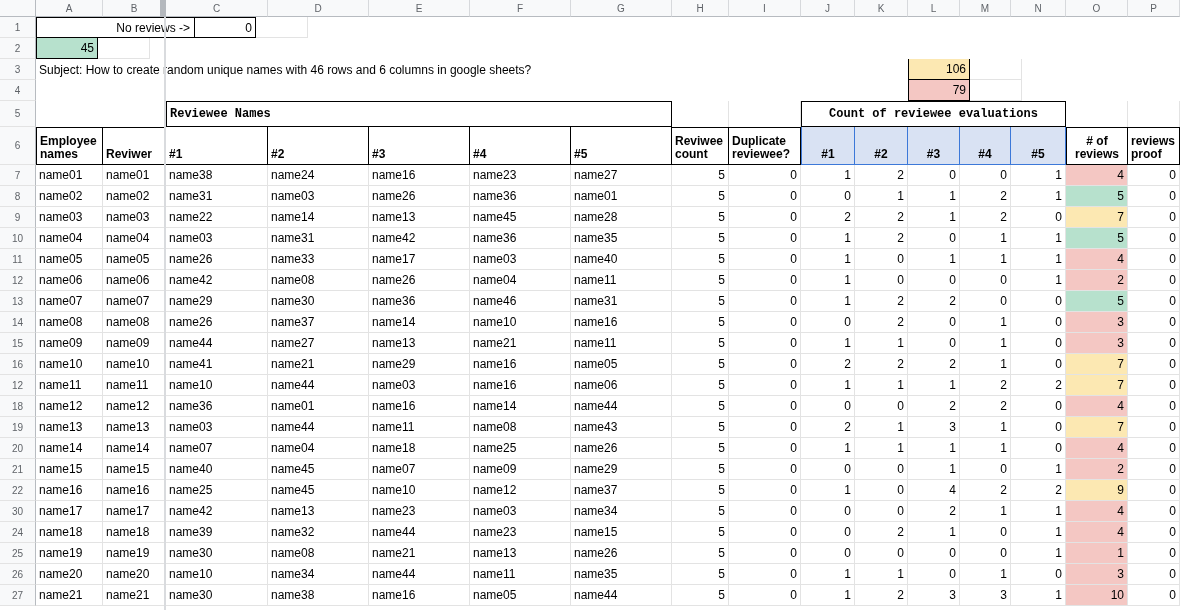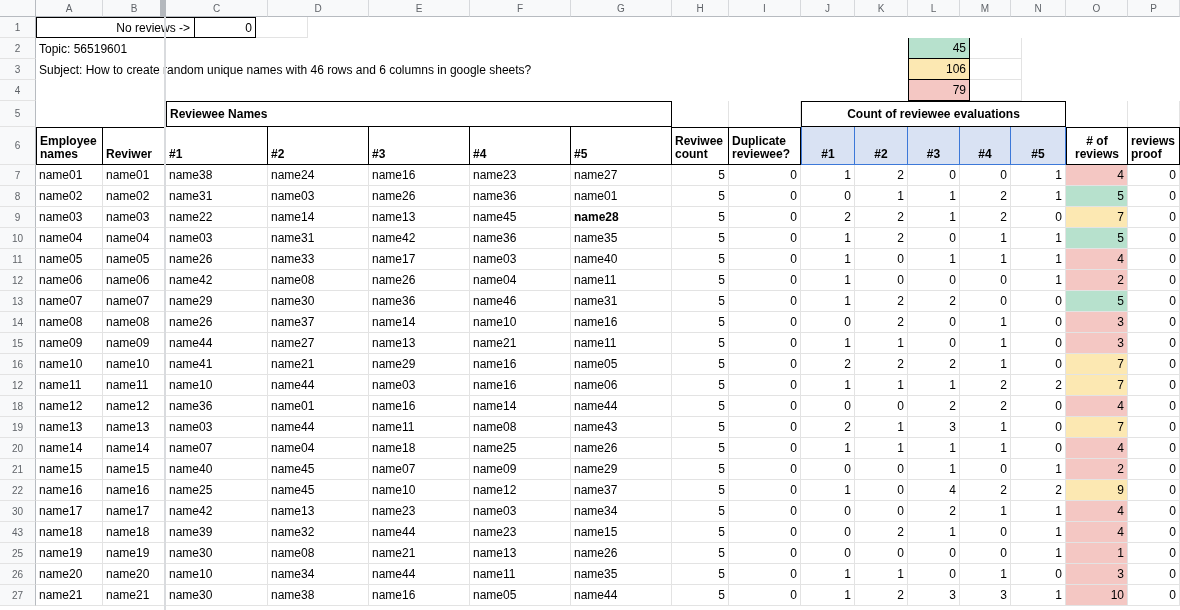--- a/index.html
+++ b/index.html
@@ -16,21 +16,21 @@
   .row{display:flex;}
   .rowhdr{flex:none;width:36px;background:#f8f9fa;box-sizing:border-box;
     border-right:1px solid #b7bbc0;border-bottom:1px solid #e3e3e3;
     color:#5f6368;font-size:10px;display:flex;align-items:center;justify-content:center;}
   .c{flex:none;display:flex;align-items:center;padding:0 3px;box-sizing:border-box;
     border-right:1px solid #e3e3e3;border-bottom:1px solid #e3e3e3;
     overflow:hidden;white-space:nowrap;}
   .nb{border-bottom:none;}
   .num{justify-content:flex-end;}
   .bold{font-weight:bold;}
-  .box{border:1px solid #000;}
+  .box{border:1px solid #000;font-family:Liberation Mono, monospace;}
   .center{justify-content:center;text-align:center;}
   .info-text{border-right:none;border-bottom:none;}
   .legend-label{border-left:1px solid #000;border-bottom:1px solid #000;border-right:none;justify-content:flex-end;padding-right:4px;}
   .legend-value{border-left:1px solid #000;border-right:1px solid #000;border-bottom:1px solid #000;justify-content:flex-end;}
   .hc{white-space:normal;line-height:13px;align-items:flex-end;padding:2px 3px 3px 3px;font-weight:bold;}
   .freeze-handle{position:absolute;left:160px;top:0;width:6px;height:17px;background:#b4b8bd;}
   .freeze-line{position:absolute;left:164px;top:17px;width:2px;height:593px;background:#d9dbde;}
 </style>
 </head>
 <body>
@@ -56,21 +56,20 @@
       <div class="colhdr" style="width: 52px;">P</div>
     </div>
     <div class="row" style="height: 21px;">
       <div class="rowhdr">1</div>
       <div class="c legend-label" style="width: 158px; border-top: 1px solid rgb(0, 0, 0);">No reviews -&gt;</div>
       <div class="c legend-value num" style="width: 62px; border-top: 1px solid rgb(0, 0, 0); background: rgb(255, 255, 255);">0</div>
       <div class="c" style="width: 52px;"></div>
     </div>
     <div class="row" style="height: 21px;">
       <div class="rowhdr">2</div>
-      <div class="c info-text" style="width: 872px;">Topic: 56519601</div>
       <div class="c legend-value num" style="width: 62px; background: rgb(183, 225, 205);">45</div>
       <div class="c" style="width: 52px;"></div>
     </div>
     <div class="row" style="height: 21px;">
       <div class="rowhdr">3</div>
       <div class="c info-text" style="width: 872px;">Subject: How to create random unique names with 46 rows and 6 columns in google sheets?</div>
       <div class="c legend-value num" style="width: 62px; background: rgb(252, 232, 178);">106</div>
       <div class="c" style="width: 52px;"></div>
     </div>
     <div class="row" style="height: 21px;">
@@ -147,21 +146,21 @@
       <div class="c num" style="width: 52px;">0</div>
     </div>
     <div class="row" style="height: 21px;">
       <div class="rowhdr">9</div>
       <div class="c" style="width: 67px;">name03</div>
       <div class="c" style="width: 63px;">name03</div>
       <div class="c" style="width: 102px;">name22</div>
       <div class="c" style="width: 101px;">name14</div>
       <div class="c" style="width: 101px;">name13</div>
       <div class="c" style="width: 101px;">name45</div>
-      <div class="c" style="width: 101px; font-weight: bold;">name28</div>
+      <div class="c" style="width: 101px;">name28</div>
       <div class="c num" style="width: 57px;">5</div>
       <div class="c num" style="width: 72px;">0</div>
       <div class="c num" style="width: 54px;">2</div>
       <div class="c num" style="width: 53px;">2</div>
       <div class="c num" style="width: 52px;">1</div>
       <div class="c num" style="width: 51px;">2</div>
       <div class="c num" style="width: 55px;">0</div>
       <div class="c num" style="width: 62px; background: rgb(252, 232, 178);">7</div>
       <div class="c num" style="width: 52px;">0</div>
     </div>
@@ -425,21 +424,21 @@
       <div class="c num" style="width: 72px;">0</div>
       <div class="c num" style="width: 54px;">0</div>
       <div class="c num" style="width: 53px;">0</div>
       <div class="c num" style="width: 52px;">2</div>
       <div class="c num" style="width: 51px;">1</div>
       <div class="c num" style="width: 55px;">1</div>
       <div class="c num" style="width: 62px; background: rgb(244, 199, 195);">4</div>
       <div class="c num" style="width: 52px;">0</div>
     </div>
     <div class="row" style="height: 21px;">
-      <div class="rowhdr">43</div>
+      <div class="rowhdr">24</div>
       <div class="c" style="width: 67px;">name18</div>
       <div class="c" style="width: 63px;">name18</div>
       <div class="c" style="width: 102px;">name39</div>
       <div class="c" style="width: 101px;">name32</div>
       <div class="c" style="width: 101px;">name44</div>
       <div class="c" style="width: 101px;">name23</div>
       <div class="c" style="width: 101px;">name15</div>
       <div class="c num" style="width: 57px;">5</div>
       <div class="c num" style="width: 72px;">0</div>
       <div class="c num" style="width: 54px;">0</div>

